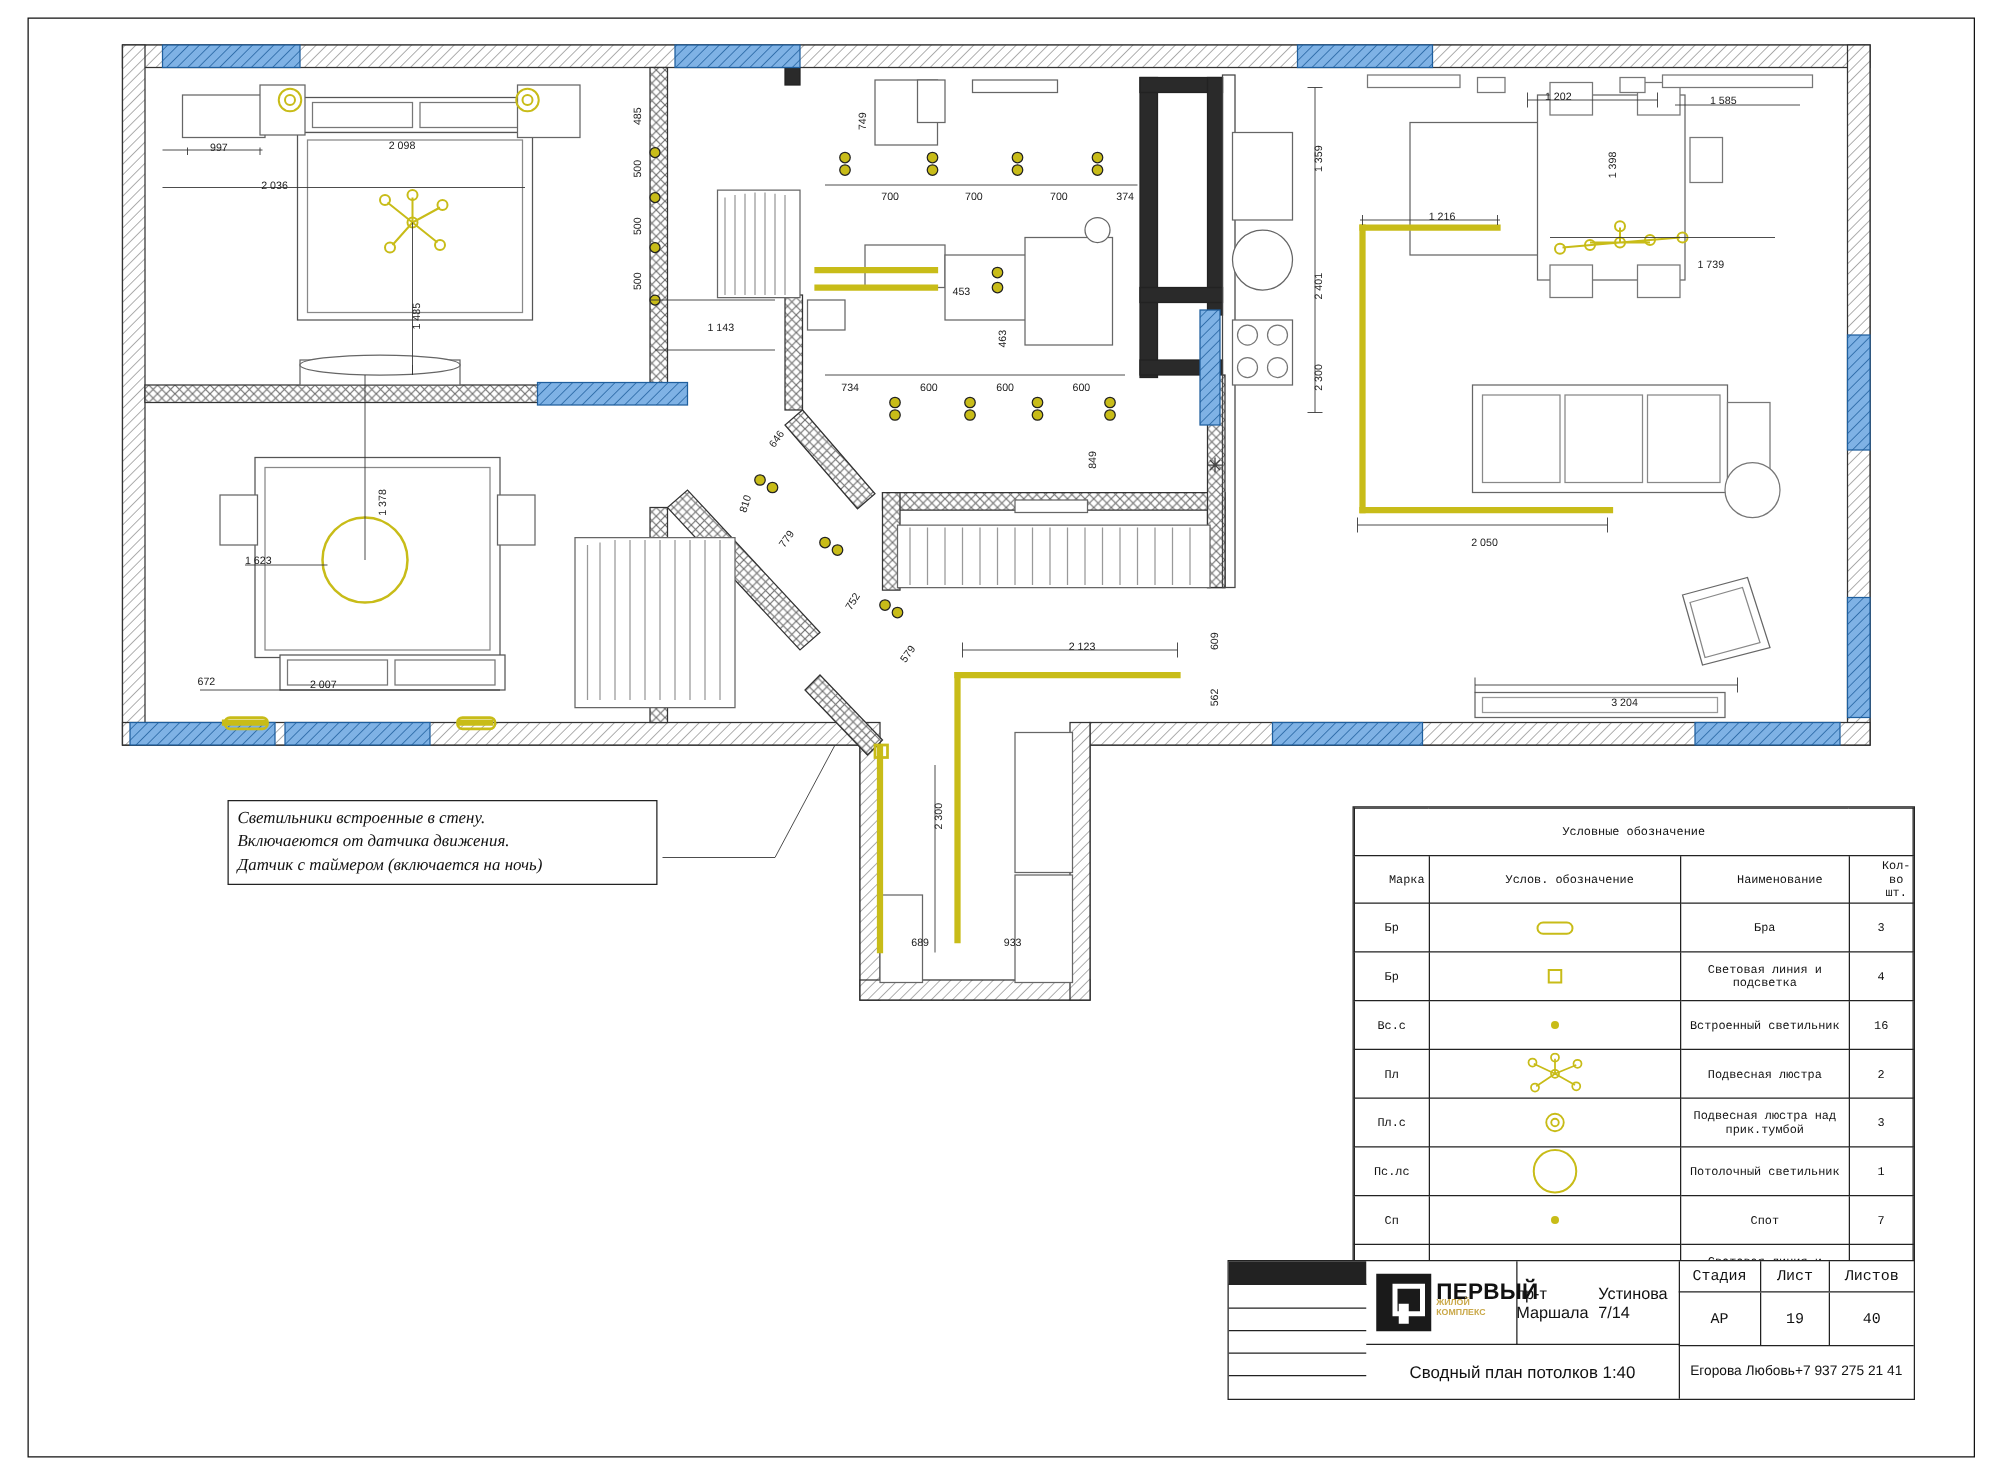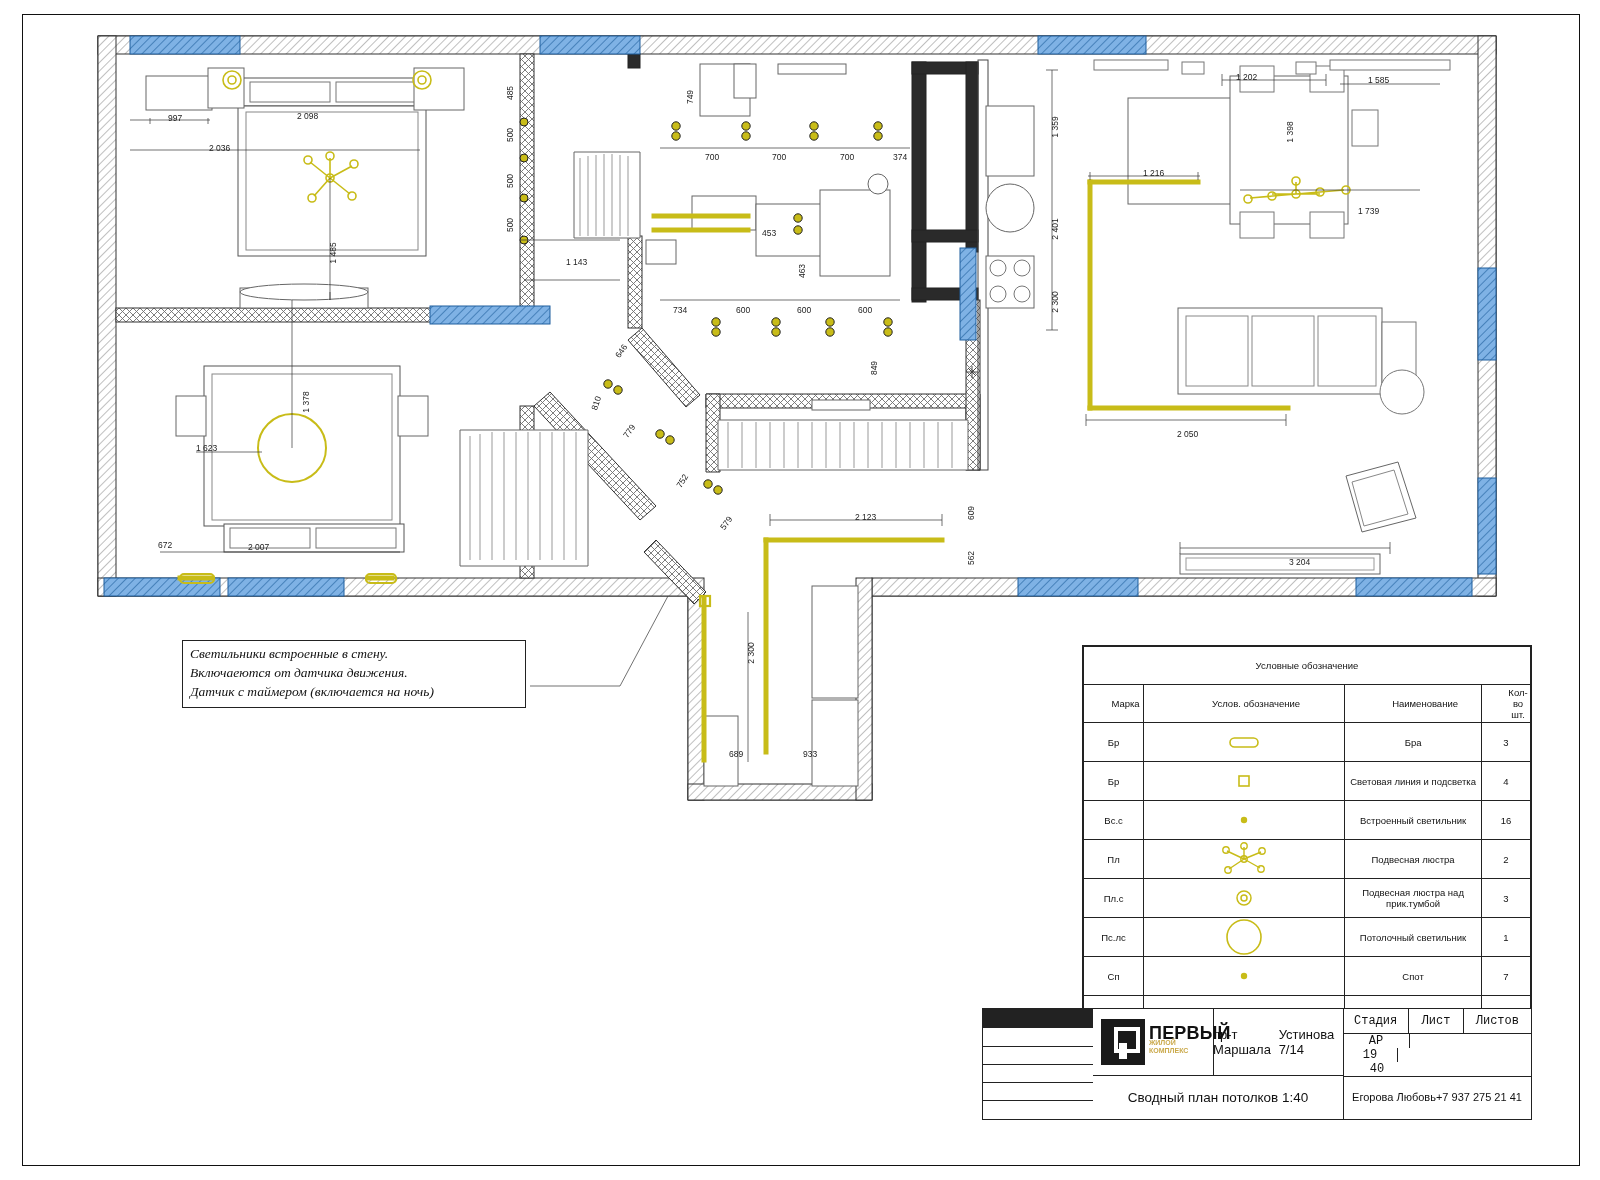--- a/index.html
+++ b/index.html
@@ -6,21 +6,21 @@
   body{font-family:"Liberation Sans", sans-serif;}
   #sheet{position:relative;width:1600px;height:1180px;background:#fff;overflow:hidden;}
   #frame{position:absolute;left:22px;top:14px;width:1556px;height:1150px;border:1.5px solid #111;}
   #plan{position:absolute;left:0;top:0;width:1600px;height:1180px;pointer-events:none;}
   .dimtxt{position:absolute;font-size:8.5px;color:#222;white-space:nowrap;}
   
   #note{position:absolute;left:182px;top:640px;width:342px;height:66px;border:1px solid #222;background:#fff;font-style:italic;}
   #note .line{position:absolute;left:7px;font-size:13.5px;color:#111;white-space:nowrap;font-family:"Liberation Serif",serif;}
   
   #legend{position:absolute;left:1082px;top:645px;width:448px;border:1px solid #222;border-collapse:collapse;background:#fff;}
-  #legend table{border-collapse:collapse;width:448px;}
+  #legend table{border-collapse:collapse;width:448px;font-family:Liberation Mono, monospace;}
   #legend th,#legend td{border:1px solid #222;font-size:9.5px;color:#111;text-align:center;padding:0;}
   #legend .hdrow td{height:16px;font-size:9.5px;}
   #legend .colhdr td{height:26px;font-size:9.5px;line-height:11px;padding-left:24px;}
   #legend tbody tr{height:38px;}
   #legend td.mark{width:50px;}
   #legend td.sym{width:148px;}
   #legend td.nm{width:212px;font-size:9.5px;}
   #legend td.qty{width:34px;}
   .sym-wrap{display:flex;align-items:center;justify-content:center;height:38px;}
   
@@ -29,21 +29,21 @@
   #stamp .cellgrid div{position:absolute;left:0;width:110px;height:18.3px;border-bottom:1px solid #222;}
   #stamp .vsplit{position:absolute;left:55px;top:0;width:1px;height:110px;background:#222;}
   #stamp .logobox{position:absolute;left:110px;top:0;width:120px;height:66px;border-right:1px solid #222;border-bottom:1px solid #222;}
   #stamp .addr{position:absolute;left:230px;top:0;width:130px;height:66px;border-right:1px solid #222;border-bottom:1px solid #222;display:flex;flex-direction:row;align-items:center;justify-content:center;font-size:13px;color:#111;}
   #stamp .st3{position:absolute;top:0;left:360px;width:188px;height:66px;}
   #stamp .st3 .r1{position:absolute;top:0;left:0;width:188px;height:24px;display:flex;}
   #stamp .st3 .r2{position:absolute;top:24px;left:0;width:188px;height:42px;display:flex;border-top:1px solid #222;}
   #stamp .st3 .c{display:flex;align-items:center;justify-content:center;font-size:12px;color:#111;border-right:1px solid #222;font-family:Liberation Mono, monospace;}
   #stamp .st3 .c:last-child{border-right:none;}
   #stamp .c1{width:66px;} #stamp .c2{width:54px;} #stamp .c3{width:68px;}
-  #stamp .st3 .r2{border-bottom:1px solid #222;flex-direction:column;}
+  #stamp .st3 .r2{border-bottom:1px solid #222;}
   #stamp .title{position:absolute;left:110px;top:66px;width:250px;height:44px;border-right:1px solid #222;display:flex;align-items:center;justify-content:center;font-size:13.5px;color:#111;text-align:right;}
   #stamp .author{position:absolute;left:360px;top:66px;width:188px;height:44px;display:flex;flex-direction:row;align-items:center;justify-content:center;font-size:11px;color:#111;}
   
   .logomark{position:absolute;left:8px;top:10px;width:44px;height:46px;background:#1a1a1a;}
   .logomark:after{content:"";position:absolute;left:13px;top:8px;width:18px;height:18px;border:4px solid #fff;}
   .logomark:before{content:"";position:absolute;left:18px;top:24px;width:8px;height:16px;background:#fff;}
   .logotext{position:absolute;left:56px;top:14px;font-size:18px;font-weight:bold;color:#111;letter-spacing:.2px;}
   .logosub{position:absolute;left:56px;top:30px;font-size:7px;font-weight:bold;color:#caa94a;line-height:8px;}
 </style>
 </head>
@@ -298,21 +298,21 @@
         <path d="M660,300 L900,300"></path>
         <path d="M660,148 L910,148"></path>
         <path d="M160,552 L400,552"></path>
         <path d="M748,612 L748,762"></path>
       </g>
     </g>
     </svg>
 
   <div>
     <span class="dimtxt" style="left:168px;top:113px">997</span>
-    <span class="dimtxt" style="left:297px;top:111px">2 098</span>
+    <span class="dimtxt" style="left:311px;top:111px">2 098</span>
     <span class="dimtxt" style="left:209px;top:143px">2 036</span>
     <span class="dimtxt" style="left:322px;top:248px;transform:rotate(-90deg)">1 485</span>
     <span class="dimtxt" style="left:503px;top:88px;transform:rotate(-90deg)">485</span>
     <span class="dimtxt" style="left:503px;top:130px;transform:rotate(-90deg)">500</span>
     <span class="dimtxt" style="left:503px;top:176px;transform:rotate(-90deg)">500</span>
     <span class="dimtxt" style="left:503px;top:220px;transform:rotate(-90deg)">500</span>
     <span class="dimtxt" style="left:566px;top:257px">1 143</span>
     <span class="dimtxt" style="left:683px;top:92px;transform:rotate(-90deg)">749</span>
     <span class="dimtxt" style="left:705px;top:152px">700</span>
     <span class="dimtxt" style="left:772px;top:152px">700</span>

